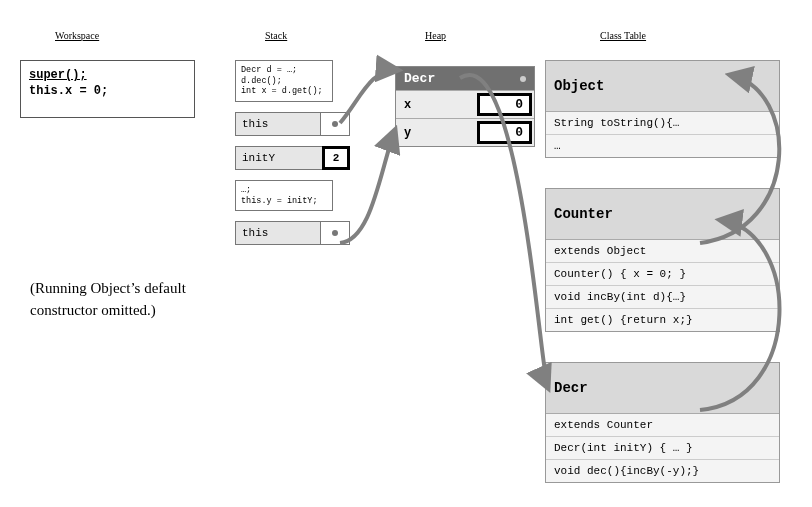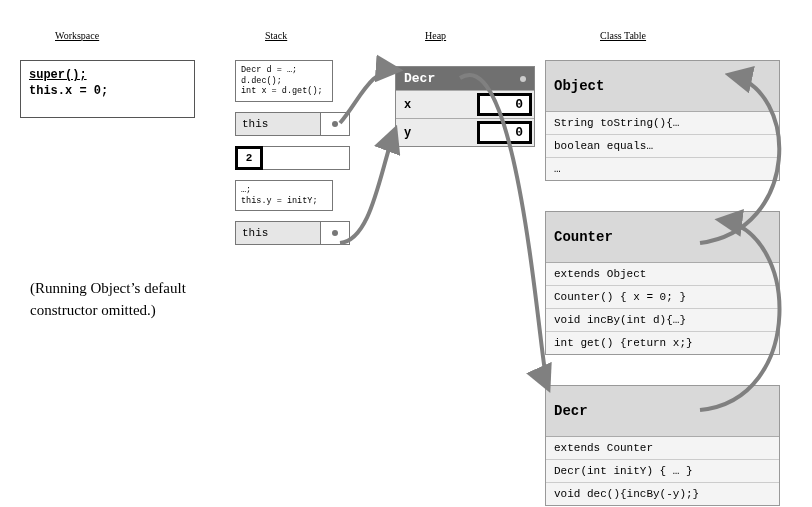--- a/index.html
+++ b/index.html
@@ -175,20 +175,21 @@
 d.dec();
 int x = d.get();</div>
     </div>
     <div class="slot">
       <div class="label">this</div>
       <div class="val">
           <span class="dot"></span>
         </div>
     </div>
     <div class="slot heavy">
+      <div class="label">initY</div>
       <div class="val">2</div>
     </div>
     <div class="frame">
       <div class="code">…;
 this.y = initY;</div>
     </div>
     <div class="slot">
       <div class="label">this</div>
       <div class="val">
           <span class="dot"></span>
@@ -210,21 +211,20 @@
         <div class="fld">y</div>
         <div class="cell">0</div>
       </div>
     </div>
   </div>
 
   <div class="ctbl">
     <div class="class-box">
       <div class="class-head">Object</div>
       <div class="class-row">String toString(){…</div>
-      <div class="class-row">boolean equals…</div>
       <div class="class-row">…</div>
     </div>
     <div class="class-box">
       <div class="class-head">Counter</div>
       <div class="class-row">extends Object</div>
       <div class="class-row">Counter() { x = 0; }</div>
       <div class="class-row">void incBy(int d){…}</div>
       <div class="class-row">int get() {return x;}</div>
     </div>
     <div class="class-box">

